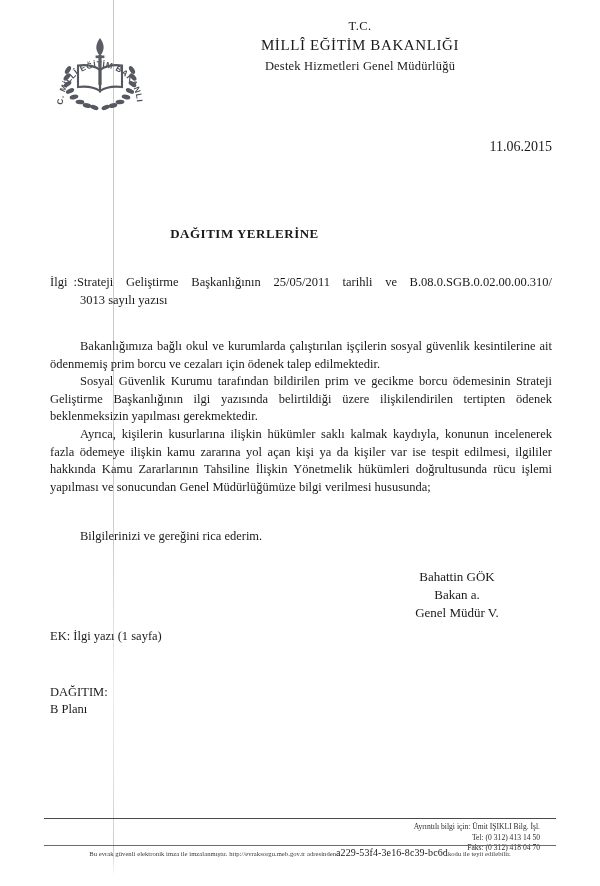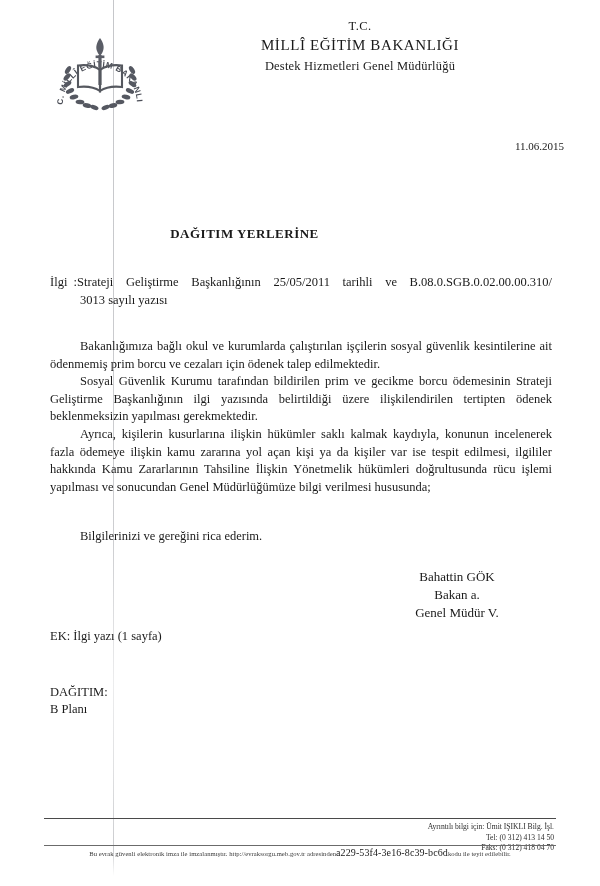--- a/index.html
+++ b/index.html
@@ -89,23 +89,23 @@
     position: absolute;
     left: 50px;
     top: 0;
     font-size: 12.5px;
     line-height: 17px;
   }
   .meta-left .row { white-space: nowrap; }
   .meta-label-sayi { display: inline-block; width: 31px; }
   .meta-date {
     position: absolute;
-    right: 36px;
+    right: 48px;
     top: 0;
-    font-size: 11px;
+    font-size: 14px;
     line-height: 17px;
   }
 
   
   .addressee {
     position: absolute;
     left: 0;
     top: 226px;
     width: 489px;
     text-align: center;
@@ -203,21 +203,21 @@
   .footer-left {
     position: absolute;
     left: 46px;
     top: 2px;
     font-size: 7.6px;
     line-height: 10.6px;
     color: #2b2b2b;
   }
   .footer-right {
     position: absolute;
-    right: 46px;
+    right: 60px;
     top: 2px;
     font-size: 7.6px;
     line-height: 10.6px;
     color: #2b2b2b;
     text-align: right;
   }
   .footer-sep {
     position: absolute;
     left: 44px;
     top: 845px;

